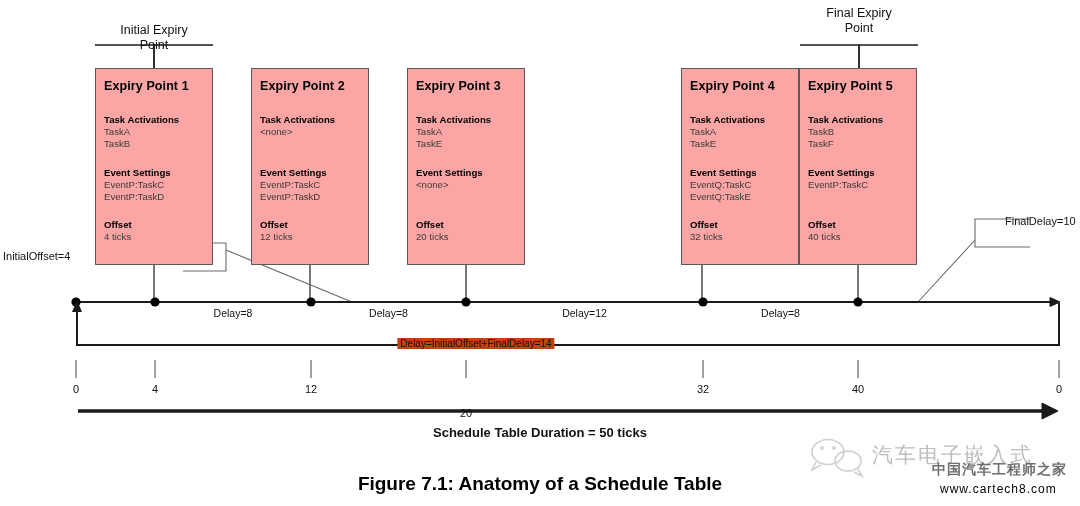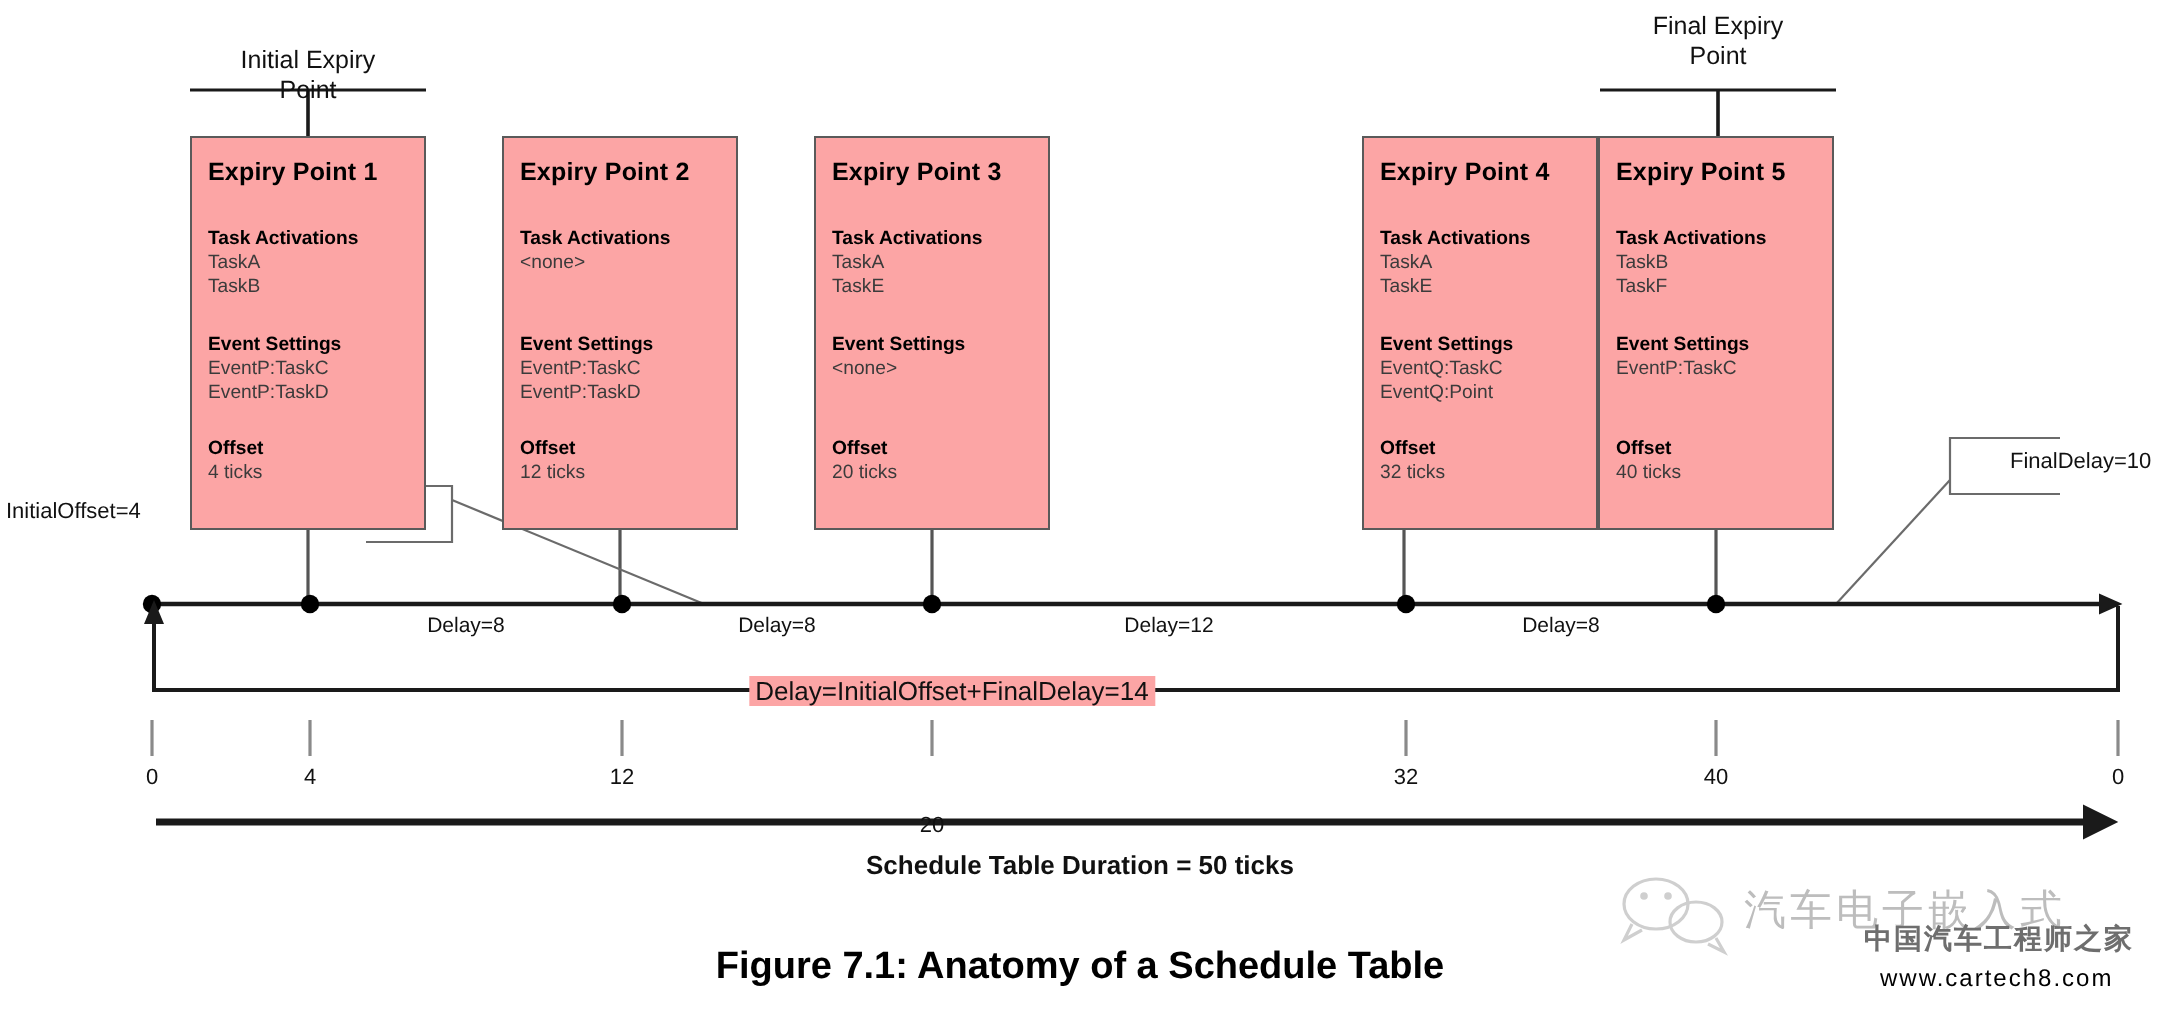--- a/index.html
+++ b/index.html
@@ -19,21 +19,21 @@
   .sec-act{top:45px;}  .act-1{top:57px;} .act-2{top:69px;}
   .sec-evt{top:98px;}  .evt-1{top:110px;} .evt-2{top:122px;}
   .sec-off{top:150px;} .off-1{top:162px;}
 
   
   .hdr-label{position:absolute;text-align:center;font-size:12.5px;line-height:15px;color:#111;}
   .callout-label{position:absolute;font-size:11px;color:#111;white-space:nowrap;}
 
   
   .delay-lbl{position:absolute;font-size:10.5px;color:#111;text-align:center;white-space:nowrap;}
-  .totaldelay-lbl{position:absolute;font-size:13px;color:#111;white-space:nowrap;background:#fca5a5;
+  .totaldelay-lbl{position:absolute;font-size:10px;color:#111;white-space:nowrap;background:#c2410c;
                   padding:0 3px;}
   .tick-lbl{position:absolute;font-size:11px;color:#111;text-align:center;width:40px;}
   .duration-lbl{position:absolute;font-size:13px;color:#111;text-align:center;white-space:nowrap;font-weight:bold;}
   .figure-caption{position:absolute;font-size:19px;font-weight:bold;text-align:center;white-space:nowrap;}
 
   
   .wm{position:absolute;pointer-events:none;}
   .wm-cn{font-size:21px;color:#bdbdbd;white-space:nowrap;letter-spacing:2px;}
   .wm-cn2{font-size:14px;color:#6e6e6e;font-weight:bold;white-space:nowrap;letter-spacing:1px;}
   .wm-url{font-size:12px;color:#000000;white-space:nowrap;letter-spacing:1px;}
@@ -160,39 +160,39 @@
     <div class="ep-val off-1">20 ticks</div>
   </div>
 
   <div class="ep-box" style="left:643px;margin-left:38px;">
     <div class="ep-title">Expiry Point 4</div>
     <div class="ep-sec sec-act">Task Activations</div>
     <div class="ep-val act-1">TaskA</div>
     <div class="ep-val act-2">TaskE</div>
     <div class="ep-sec sec-evt">Event Settings</div>
     <div class="ep-val evt-1">EventQ:TaskC</div>
-    <div class="ep-val evt-2">EventQ:Point</div>
+    <div class="ep-val evt-2">EventQ:TaskE</div>
     <div class="ep-sec sec-off">Offset</div>
     <div class="ep-val off-1">32 ticks</div>
   </div>
 
   <div class="ep-box" style="left:799px;">
     <div class="ep-title">Expiry Point 5</div>
     <div class="ep-sec sec-act">Task Activations</div>
     <div class="ep-val act-1">TaskB</div>
     <div class="ep-val act-2">TaskF</div>
     <div class="ep-sec sec-evt">Event Settings</div>
     <div class="ep-val evt-1">EventP:TaskC</div>
     <div class="ep-val evt-2"></div>
     <div class="ep-sec sec-off">Offset</div>
     <div class="ep-val off-1">40 ticks</div>
   </div>
 
   <div class="callout-label" style="left:3px;top:250px;">InitialOffset=4</div>
-  <div class="callout-label" style="left:980px;top:225px;padding-left:25px;">FinalDelay=10</div>
+  <div class="callout-label" style="left:980px;top:215px;padding-left:25px;">FinalDelay=10</div>
 
   <div class="delay-lbl" style="left:155px;top:307px;width:156px;">Delay=8</div>
   <div class="delay-lbl" style="left:311px;top:307px;width:155px;">Delay=8</div>
   <div class="delay-lbl" style="left:466px;top:307px;width:237px;">Delay=12</div>
   <div class="delay-lbl" style="left:703px;top:307px;width:155px;">Delay=8</div>
 
   <div class="totaldelay-lbl" style="left:476px;top:338px;transform:translateX(-50%);">Delay=InitialOffset+FinalDelay=14</div>
 
   <div class="tick-lbl" style="left:56px;top:383px;">0</div>
   <div class="tick-lbl" style="left:135px;top:383px;">4</div>

